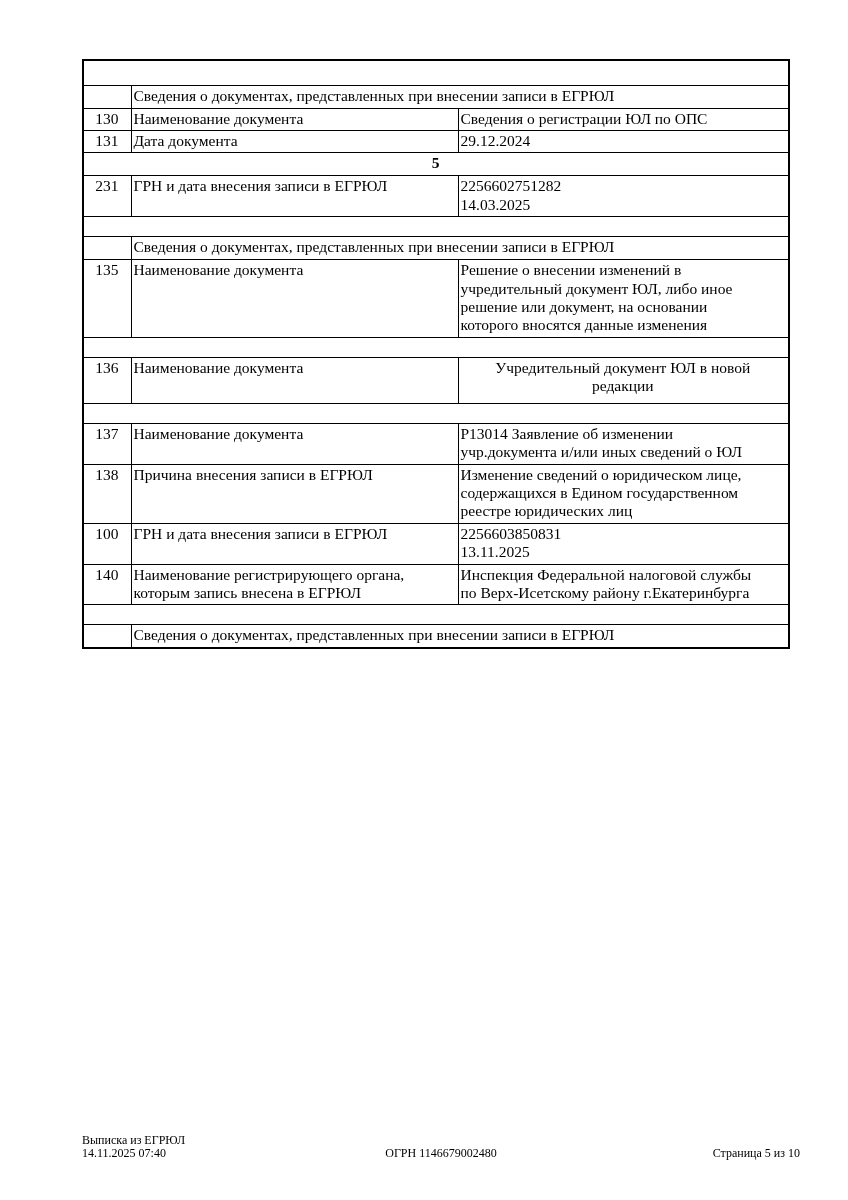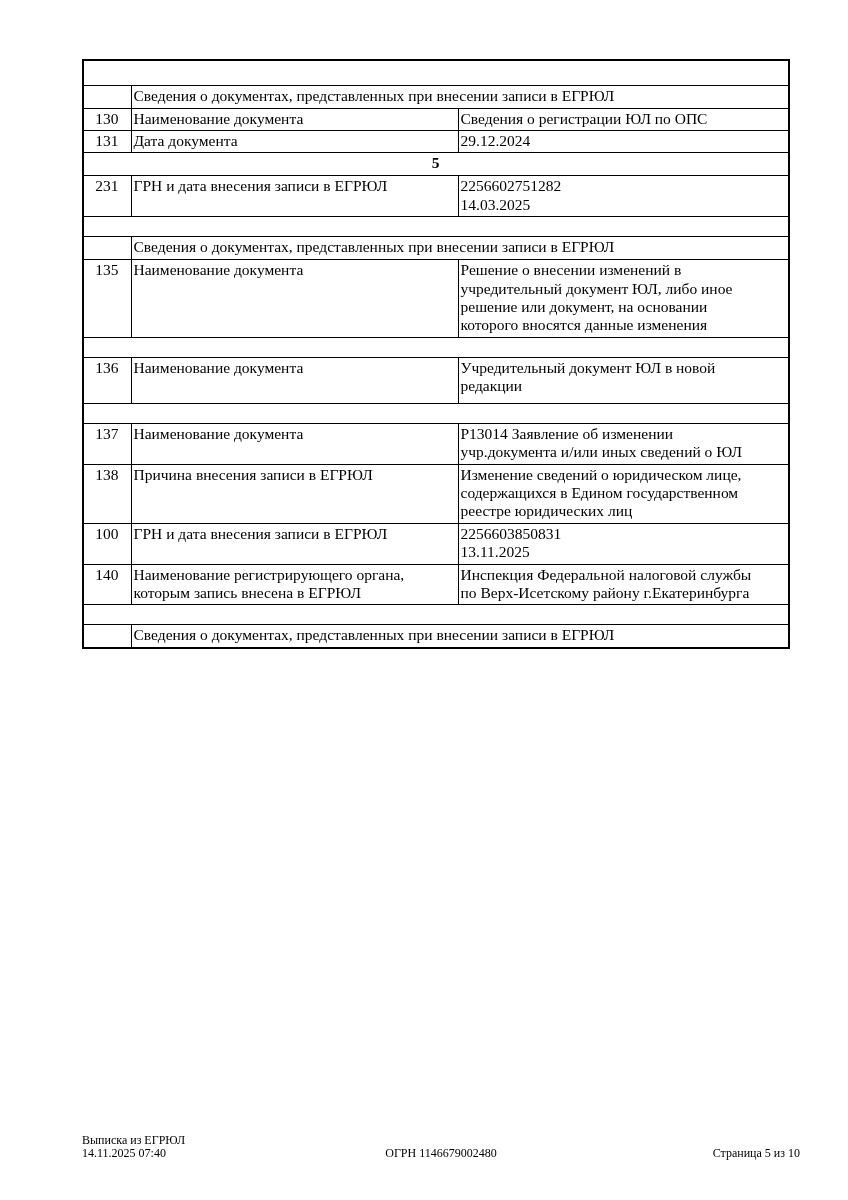--- a/index.html
+++ b/index.html
@@ -44,21 +44,21 @@
   }
   td.spacer { height: 20px; }
   tr:first-child td.spacer { height: 25px; }
   td.section-num {
     text-align: center;
     font-weight: bold;
     height: 23px;
     font-size: 16px;
   }
   td.group-header { height: 23px; }
-  td.r136 { height: 46px; }
+  td.r136 { height: 46px; text-align: center; }
   .footer {
     position: absolute;
     left: 82px;
     right: 48px;
     top: 1134px;
     height: 28px;
     font-size: 12px;
     line-height: 13px;
   }
   .footer .f-left { position: absolute; left: 0; top: 0; }

